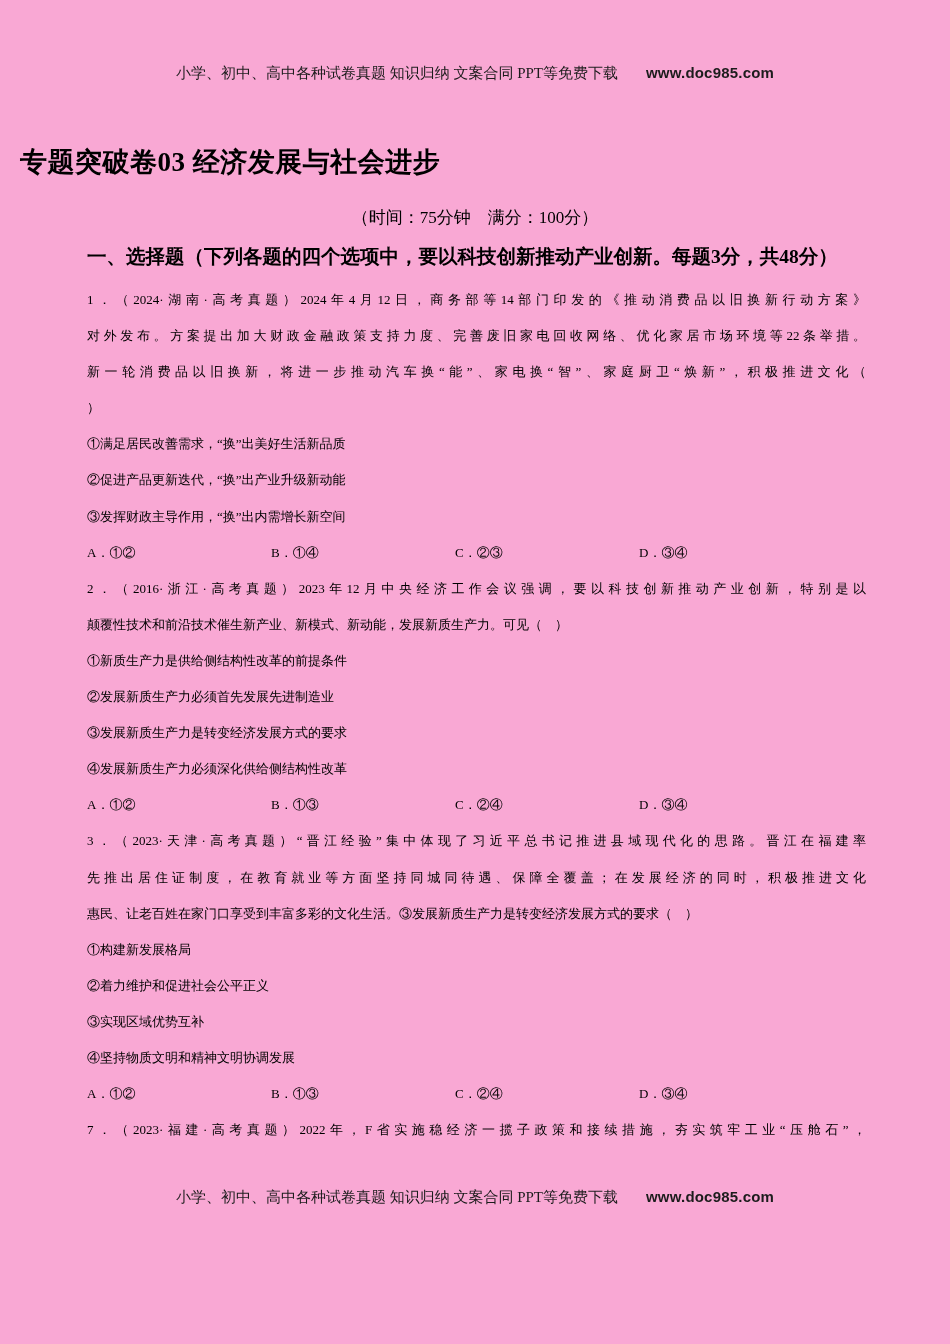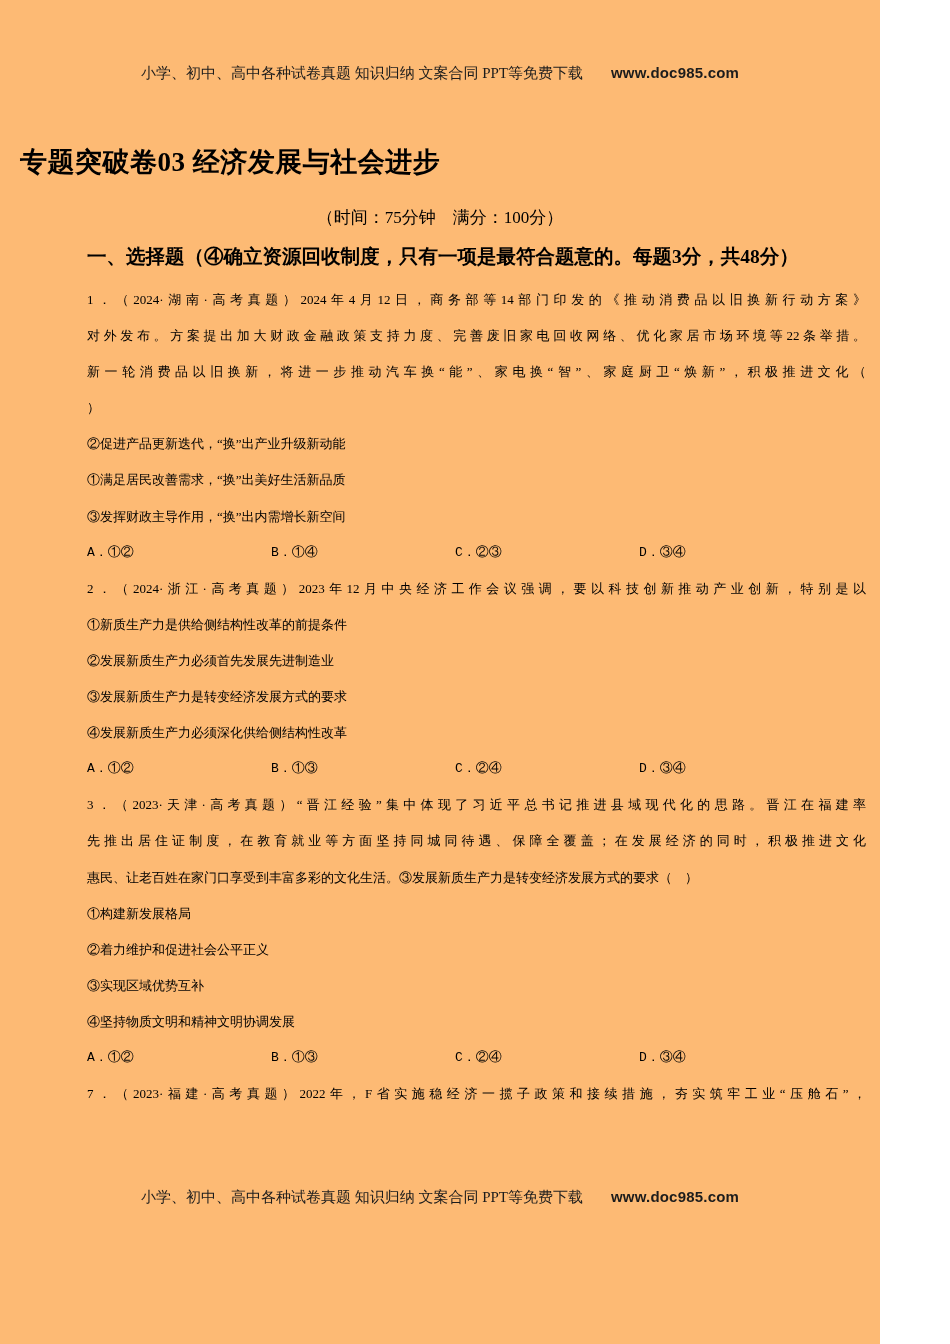--- a/index.html
+++ b/index.html
@@ -1,20 +1,20 @@
 <!DOCTYPE html>
 <html><head>
 <meta charset="utf-8">
 <style>
   html,body{margin:0;padding:0;background:#ffffff;}
   .page{
     position:relative;
-    width:880px;
+    width:950px;
     height:1344px;
-    background:#fdba74;
+    background:#f9a8d4;
     color:#000;
     font-family:"Liberation Serif","DejaVu Serif",serif;
     overflow:hidden;
   }
   .running-line{
     position:absolute;
     left:0;
     width:100%;
     text-align:center;
     font-size:15px;
@@ -75,59 +75,59 @@
     text-align:justify;
     text-align-last:justify;
   }
   .opts{
     display:flex;
   }
   .opts span{
     display:block;
     width:184px;
     flex:0 0 184px;
-    font-family:Liberation Mono, monospace;
   }
   .opts span:last-child{
     width:auto;
     flex:1 1 auto;
   }
 </style>
 </head>
 <body>
 
 <div class="page">
 
   <div class="running-line header">
     <span>小学、初中、高中各种试卷真题 知识归纳 文案合同 PPT等免费下载</span><span class="site">www.doc985.com</span>
   </div>
 
   <h1 class="doc-title">专题突破卷03 经济发展与社会进步</h1>
 
   <div class="doc-meta">（时间：75分钟　满分：100分）</div>
 
-  <h2 class="section-heading">一、选择题（④确立资源回收制度，只有一项是最符合题意的。每题3分，共48分）</h2>
+  <h2 class="section-heading">一、选择题（下列各题的四个选项中，要以科技创新推动产业创新。每题3分，共48分）</h2>
 
   <div class="body-block">
 
     <div class="line j">1．（2024·湖南·高考真题）2024年4月12日，商务部等14部门印发的《推动消费品以旧换新行动方案》</div>
     <div class="line j">对外发布。方案提出加大财政金融政策支持力度、完善废旧家电回收网络、优化家居市场环境等22条举措。</div>
     <div class="line j">新一轮消费品以旧换新，将进一步推动汽车换“能”、家电换“智”、家庭厨卫“焕新”，积极推进文化（</div>
     <div class="line">）</div>
+    <div class="line">①满足居民改善需求，“换”出美好生活新品质</div>
     <div class="line">②促进产品更新迭代，“换”出产业升级新动能</div>
-    <div class="line">①满足居民改善需求，“换”出美好生活新品质</div>
     <div class="line">③发挥财政主导作用，“换”出内需增长新空间</div>
     <div class="line opts">
       <span>A．①②</span>
       <span>B．①④</span>
       <span>C．②③</span>
       <span>D．③④</span>
     </div>
 
-    <div class="line j">2．（2024·浙江·高考真题）2023年12月中央经济工作会议强调，要以科技创新推动产业创新，特别是以</div>
+    <div class="line j">2．（2016·浙江·高考真题）2023年12月中央经济工作会议强调，要以科技创新推动产业创新，特别是以</div>
+    <div class="line">颠覆性技术和前沿技术催生新产业、新模式、新动能，发展新质生产力。可见（　）</div>
     <div class="line">①新质生产力是供给侧结构性改革的前提条件</div>
     <div class="line">②发展新质生产力必须首先发展先进制造业</div>
     <div class="line">③发展新质生产力是转变经济发展方式的要求</div>
     <div class="line">④发展新质生产力必须深化供给侧结构性改革</div>
     <div class="line opts">
       <span>A．①②</span>
       <span>B．①③</span>
       <span>C．②④</span>
       <span>D．③④</span>
     </div>

